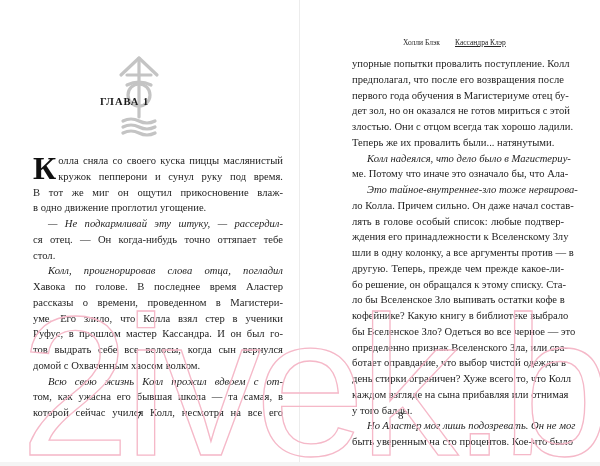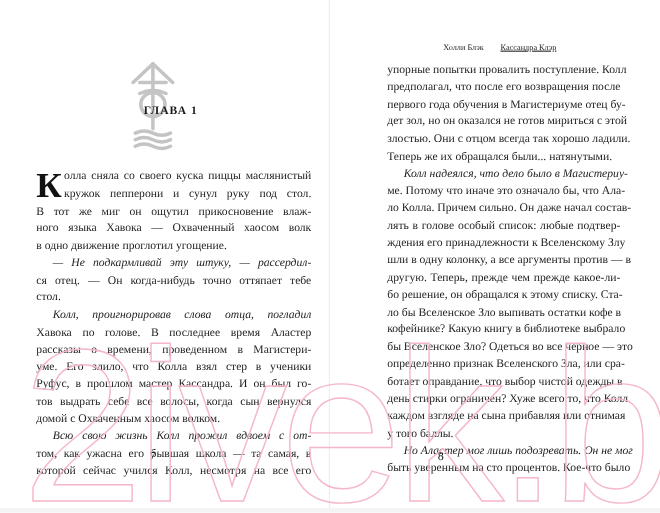--- a/index.html
+++ b/index.html
@@ -41,21 +41,21 @@
       font-weight: bold;
       margin: 2px 2px 0 0;
       color: #111;
     }
 
     .chapter-emblem {
       position: absolute; left: 117px; top: 55px; width: 44px; height: 82px;
     }
     .chapter-title {
       position: absolute; left: 100px; top: 96px; width: 80px;
-      text-align: right;
+      text-align: left;
       font-size: 10.5px; font-weight: bold; letter-spacing: 1px;
       color: #1a1a1a;
     }
     .running-head {
       position: absolute; top: 38px; left: 0; width: 300px;
       font-size: 7.5px; color: #222;
     }
     .running-head .author1 { position: absolute; left: 103px; }
     .running-head .author2 { position: absolute; left: 155px; text-decoration: underline; }
 
@@ -86,23 +86,22 @@
         <path d="M6 66 Q14 62 22 66 T38 66"></path>
         <path d="M6 72 Q14 68 22 72 T38 72"></path>
         <path d="M6 78 Q14 74 22 78 T38 78"></path>
       </g>
     </svg>
     <div class="chapter-title">ГЛАВА 1</div>
 
     <div class="text-block">
       <span class="dropcap">К</span>
       <span class="line">олла сняла со своего куска пиццы маслянистый</span>
-      <span class="line">кружок пепперони и сунул руку под стол.</span>
+      <span class="line">кружок пепперони и сунул руку под время.</span>
       <span class="line">В тот же миг он ощутил прикосновение влаж-</span>
-      <span class="line">ного языка Хавока — Охваченный хаосом волк</span>
       <span class="line last">в одно движение проглотил угощение.</span>
       <span class="line indent">— Не подкармливай эту штуку, — рассерди­л-</span>
       <span class="line">ся отец. — Он когда-нибудь точно оттяпает тебе</span>
       <span class="line last">стол.</span>
       <span class="line indent">Колл, проигнорировав слова отца, погладил</span>
       <span class="line">Хавока по голове. В последнее время Аластер</span>
       <span class="line">рассказы о времени, проведенном в Магистери-</span>
       <span class="line">уме. Его злило, что Колла взял стер в ученики</span>
       <span class="line">Руфус, в прошлом мастер Кассандра. И он был го-</span>
       <span class="line">тов выдрать себе все волосы, когда сын вернулся</span>
@@ -122,23 +121,24 @@
       <span class="author1">Холли Блэк</span>
       <span class="author2">Кассандра Клэр</span>
     </div>
 
     <div class="text-block">
       <span class="line">упорные попытки провалить поступление. Колл</span>
       <span class="line">предполагал, что после его возвращения после</span>
       <span class="line">первого года обучения в Магистериуме отец бу-</span>
       <span class="line">дет зол, но он оказался не готов мириться с этой</span>
       <span class="line last">злостью. Они с отцом всегда так хорошо ладили.</span>
-      <span class="line last">Теперь же их обращался были... натянутыми.</span>
+      <span class="line last">Теперь же их провалить были... натянутыми.</span>
       <span class="line indent">Колл надеялся, что дело было в Магистериу-</span>
       <span class="line">ме. Потому что иначе это означало бы, что Ала-</span>
+      <span class="line indent">Это тайное-внутреннее-зло тоже нервирова-</span>
       <span class="line">ло Колла. Причем сильно. Он даже начал состав-</span>
       <span class="line">лять в голове особый список: любые подтвер-</span>
       <span class="line">ждения его принадлежности к Вселенскому Злу</span>
       <span class="line">шли в одну колонку, а все аргументы против — в</span>
       <span class="line">другую. Теперь, прежде чем прежде какое-ли-</span>
       <span class="line">бо решение, он обращался к этому списку. Ста-</span>
       <span class="line">ло бы Вселенское Зло выпивать остатки кофе в</span>
       <span class="line">кофейнике? Какую книгу в библиотеке выбрало</span>
       <span class="line">бы Вселенское Зло? Одеться во все черное — это</span>
       <span class="line">определенно признак Вселенского Зла, или сра-</span>

